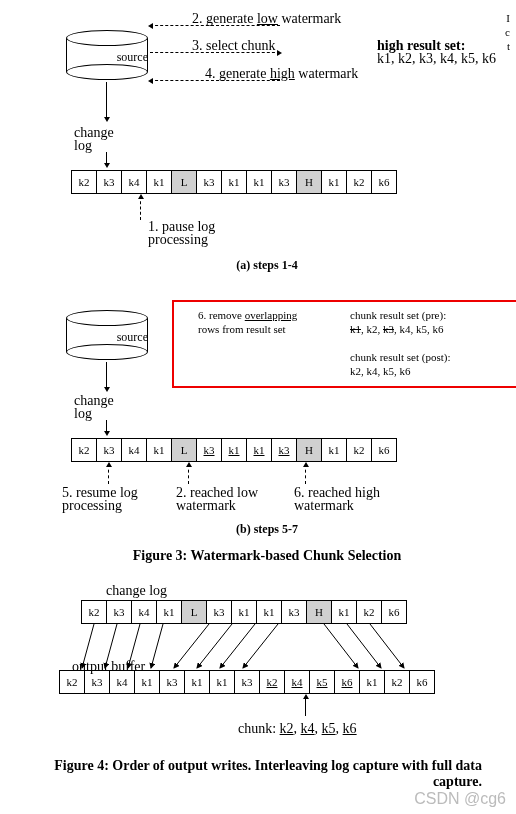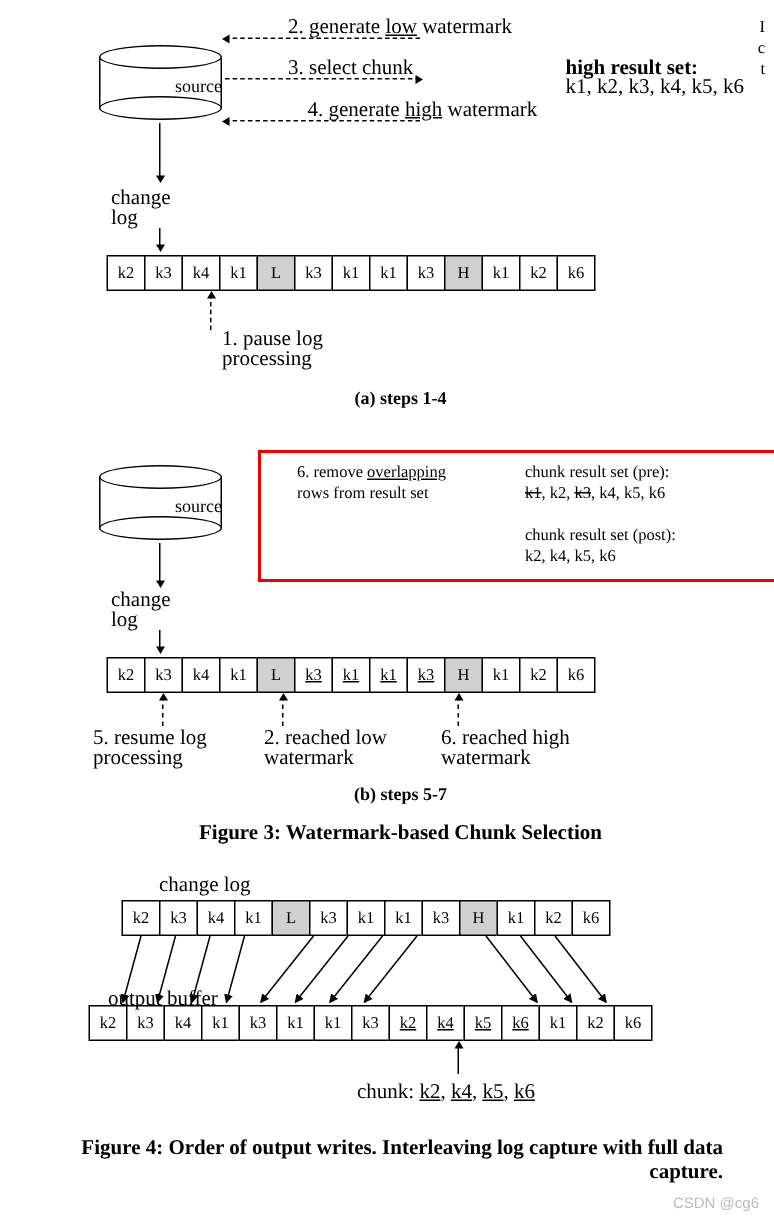--- a/index.html
+++ b/index.html
@@ -21,21 +21,21 @@
 .cells{position:absolute;display:flex}
 .cell{width:24px;height:22px;border:1px solid #000;margin-left:-1px;text-align:center;font-size:11px;line-height:22px;background:#fff}
 .cell.grey{background:#d0d0d0}
 .cap{text-align:center;font-weight:bold;font-size:12px;position:absolute;width:100%}
 .redbox{position:absolute;border:2px solid #e00;padding:6px 24px;font-size:11px;line-height:14px}
 .u{text-decoration:underline}
 .s{text-decoration:line-through}
 .conn{position:absolute;pointer-events:none}
 .conn line{stroke:#000;stroke-width:1}
 .conn polygon{fill:#000}
-.wm{position:absolute;right:10px;bottom:6px;font-size:10px;color:#bbb;font-family:Arial}
+.wm{position:absolute;right:10px;bottom:6px;font-size:16px;color:#bbb;font-family:Arial}
 .margintext{position:absolute;right:0;font-size:11px;line-height:13px}
 </style>
 </head>
 <body>
 
 <div class="page">
 
 <div class="cyl" style="left:66px;top:30px">
   <div class="cyl-body"></div>
       <div class="cyl-top"></div>

